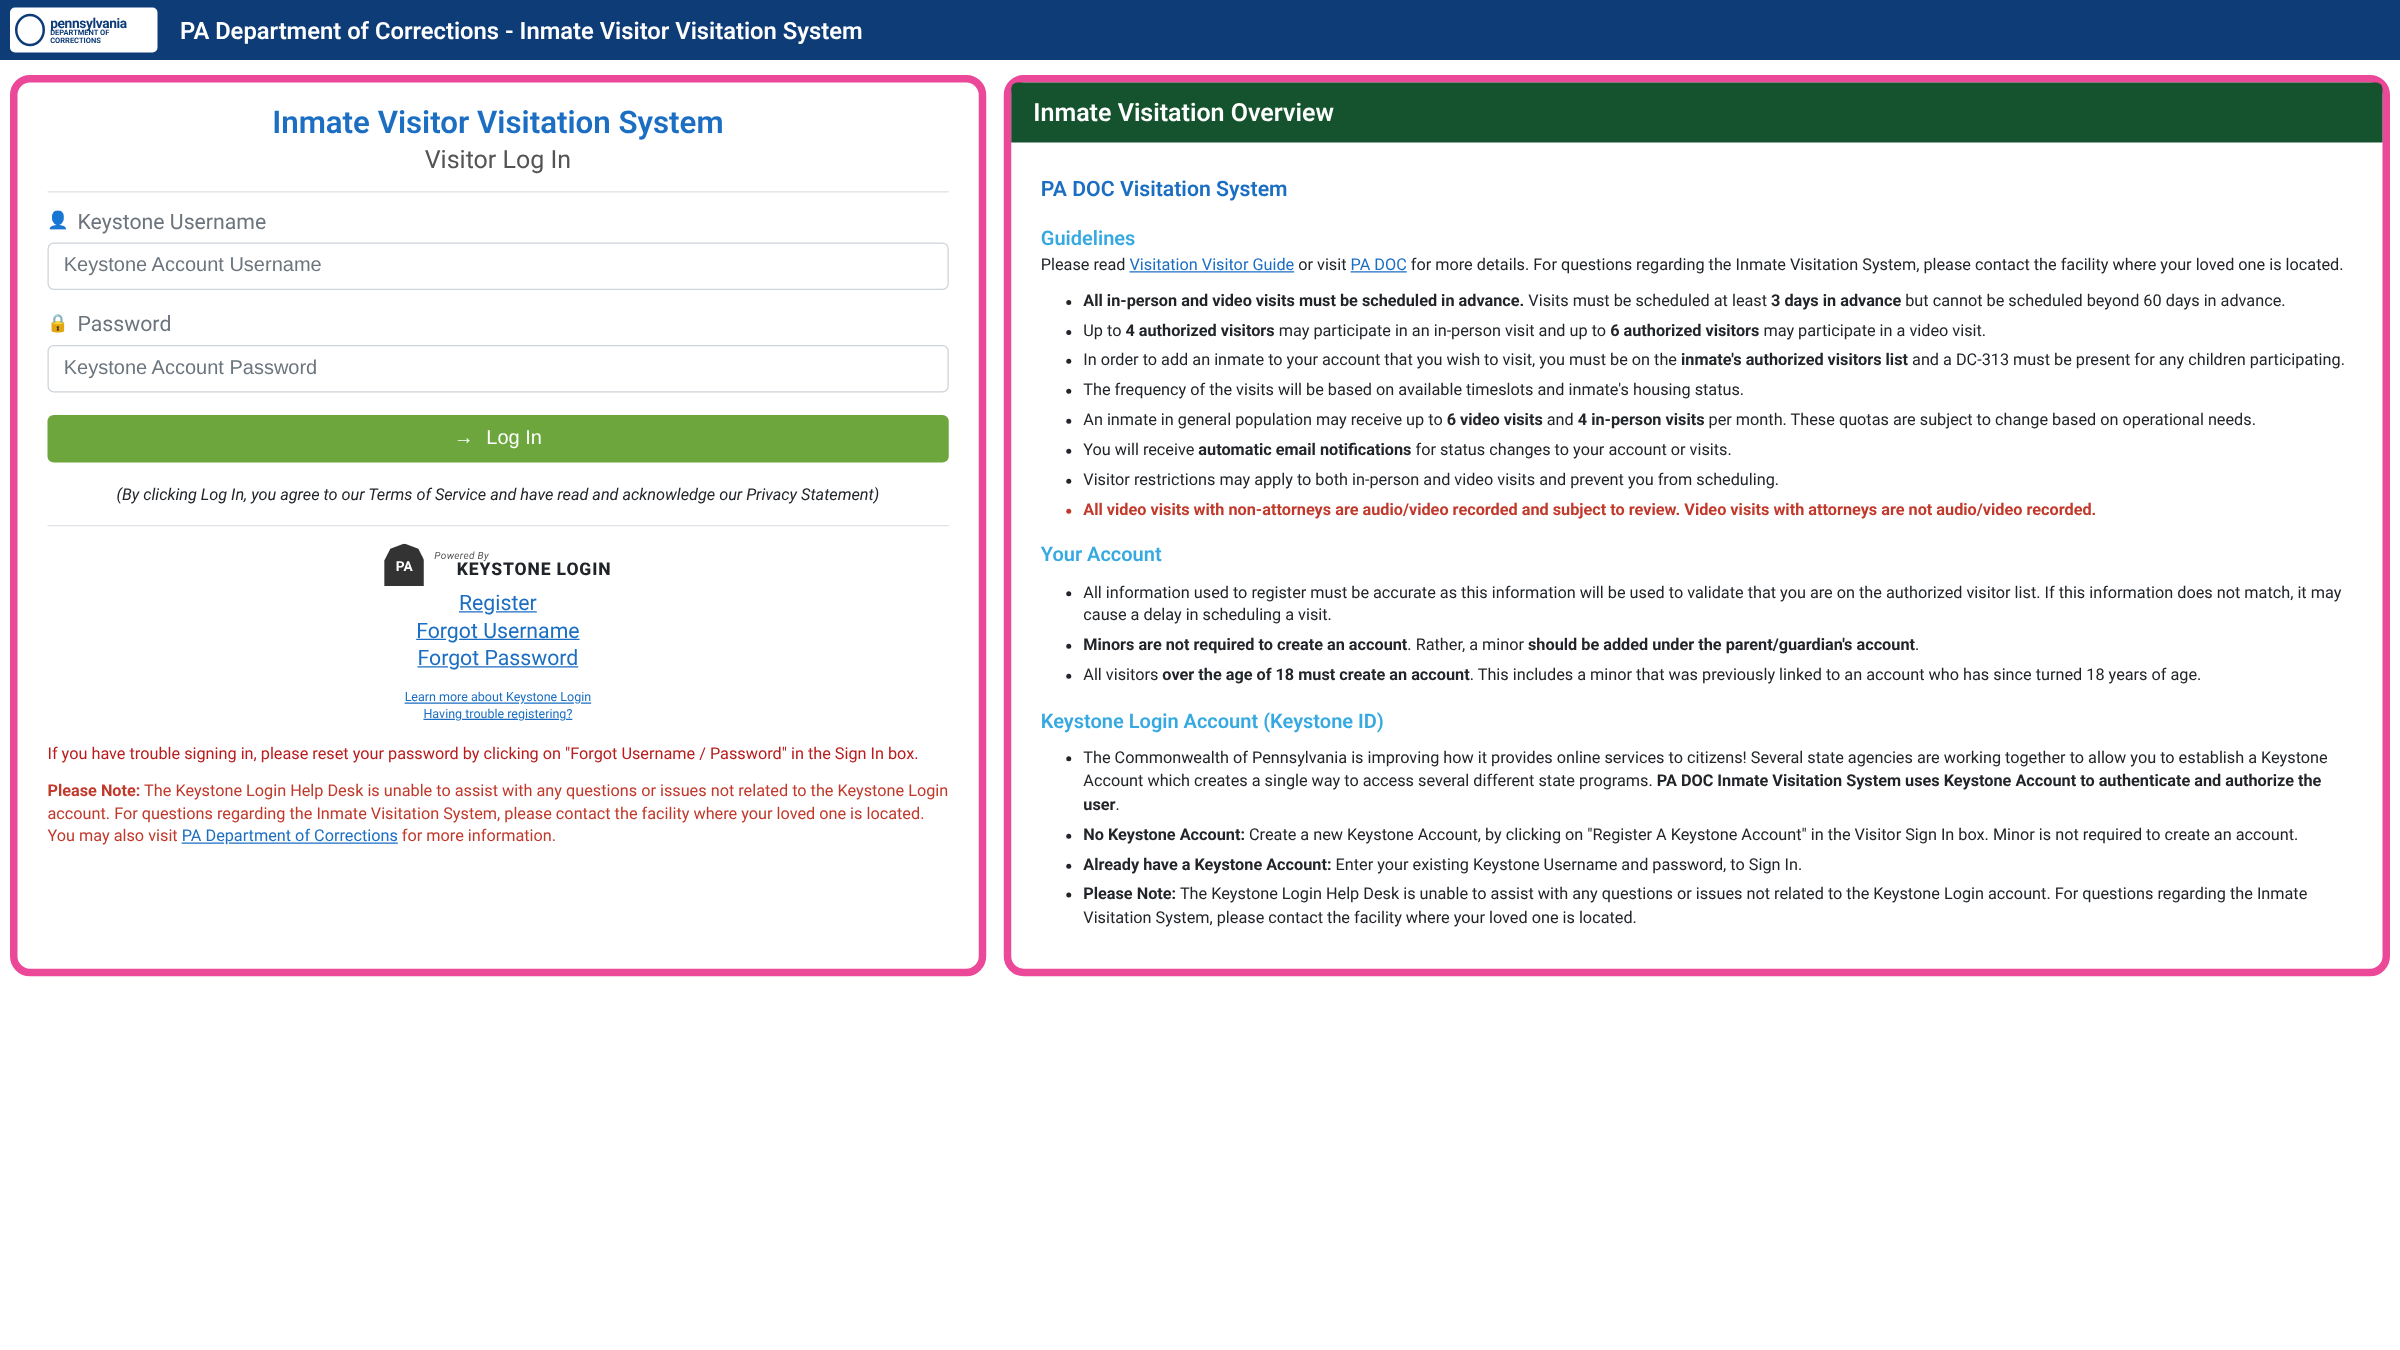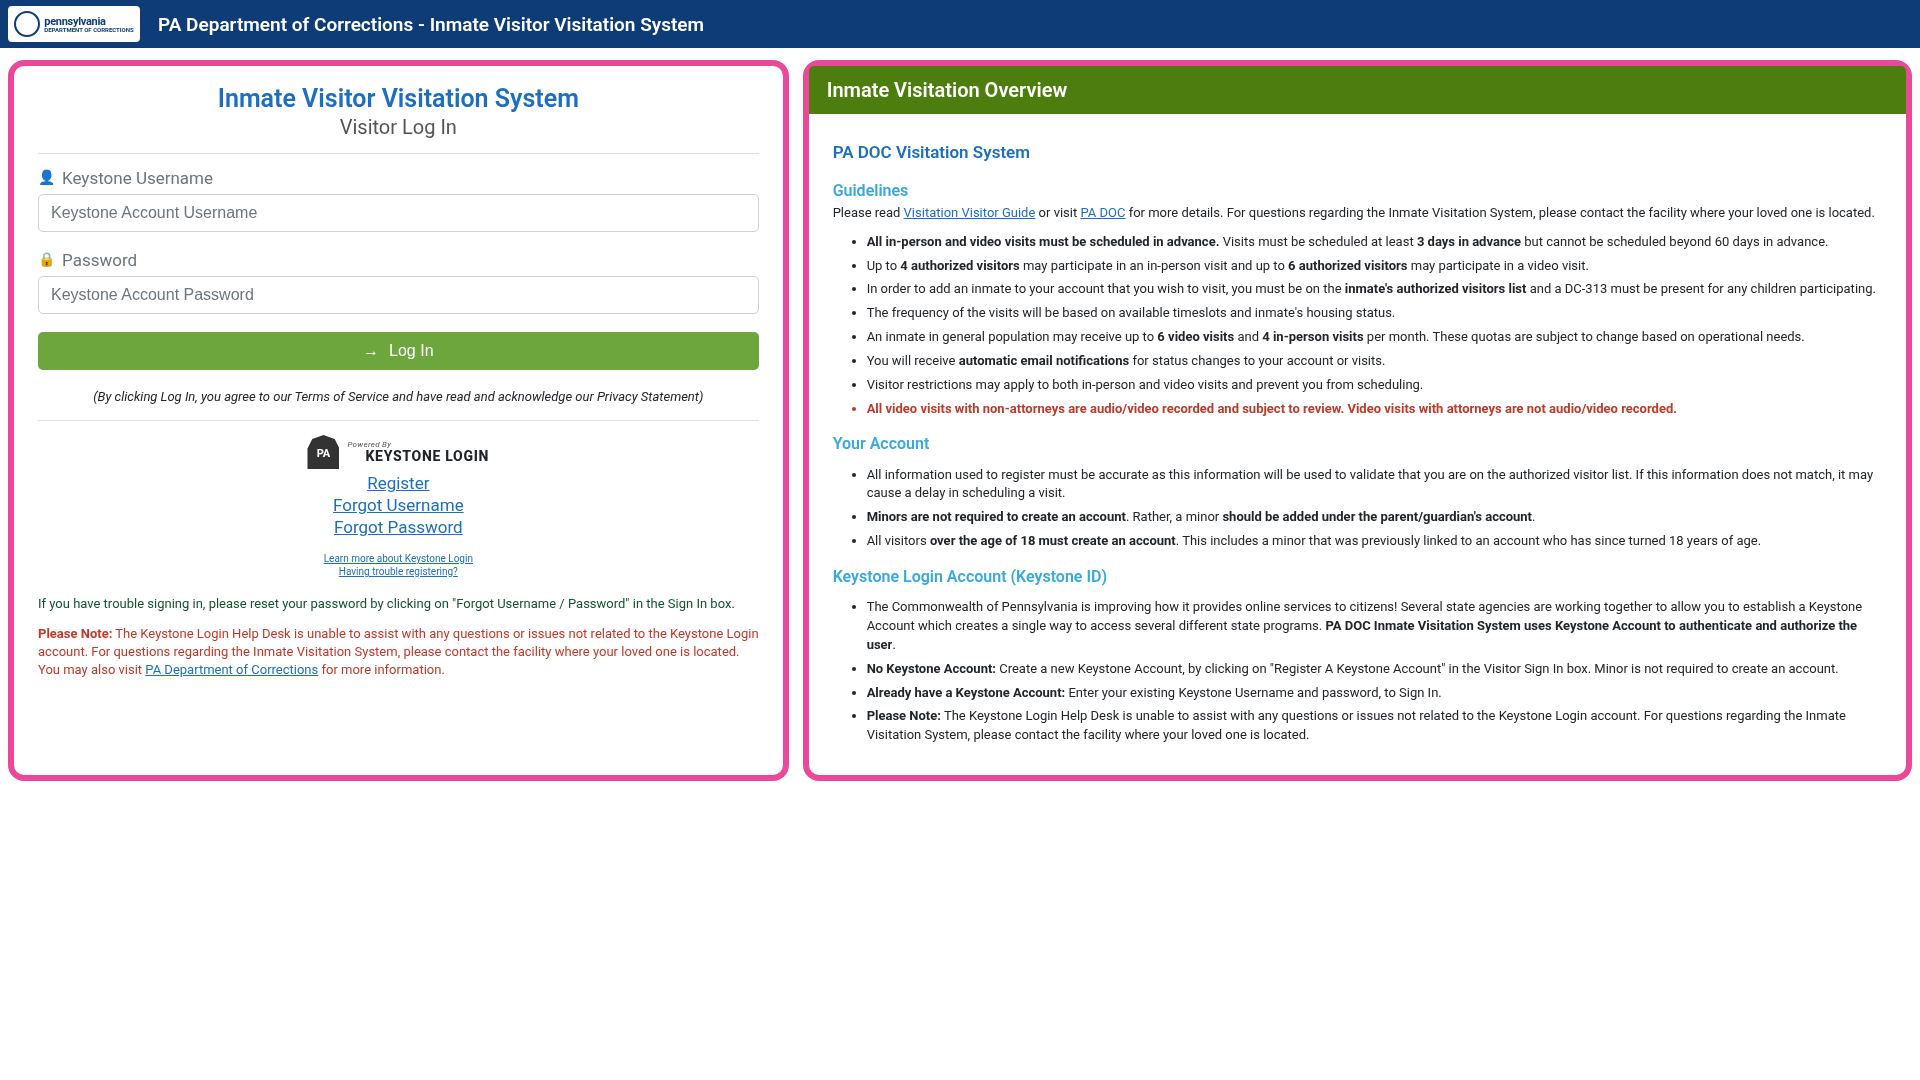--- a/index.html
+++ b/index.html
@@ -13,21 +13,21 @@
   background: #0d3c77;
   color: #fff;
   display: flex;
   align-items: center;
   padding: 6px 8px;
   height: 48px;
 }
 .logo {
   background: #fff;
   border-radius: 4px;
-  width: 132px;
+  width: 118px;
   height: 36px;
   display: flex;
   align-items: center;
   justify-content: center;
   padding: 4px;
 }
 .logo-img { display:flex; align-items:center; gap:4px; }
 .logo-seal { width:26px; height:26px; border:2px solid #0d3c77; border-radius:50%; }
 .logo-text { display:flex; flex-direction:column; font-size:9px; color:#0d3c77; font-weight:bold; line-height:1; }
 .logo-text .big { font-size:11px; letter-spacing:-.3px; }
@@ -73,26 +73,26 @@
 .ks-text .pby { font-size:8px; font-style:italic; color:#555; letter-spacing:.3px; }
 .ks-text .main { font-size:14px; font-weight:800; letter-spacing:.7px;margin-left:18px;}
 
 .links-block { text-align:center; }
 .links-block a, a.inline-link {
   color:#1b6ec2; text-decoration:underline; cursor:pointer;
 }
 .links-block .big-link { font-size:17px; display:block; margin-bottom:2px; }
 .links-block .small-link { font-size:10px; display:block; margin-bottom:2px; }
 
-.trouble-text { font-size:13px; color:#14532d; margin-top:18px; line-height:1.4; }
+.trouble-text { font-size:13px; color:#b91c1c; margin-top:18px; line-height:1.4; }
 .please-note { font-size:13px; color:#c0392b; margin-top:12px; line-height:1.4; }
 .please-note strong { font-weight:bold; }
 
 .right-header {
-  background:#4d7c0f; color:#fff; font-size:20px; font-weight:600;
+  background:#14532d; color:#fff; font-size:20px; font-weight:600;
   padding:12px 18px; border-radius:5px 5px 0 0;
 }
 .right-body { padding:16px 24px 24px; font-size:13px; line-height:1.45; }
 .section-title-blue { color:#1b6ec2; font-size:17px; font-weight:600; margin:10px 0 6px; }
 .subheading-blue { color:#36a9e1; font-size:16px; font-weight:600; margin:14px 0 2px;}
 .right-body p { margin:2px 0; }
 .right-body ul { margin:10px 0 6px 34px; }
 .right-body ul li { margin-bottom:5px; }
 .right-body strong { font-weight:700; }
 .red-bullet { color:#c0392b; font-weight:700; }

